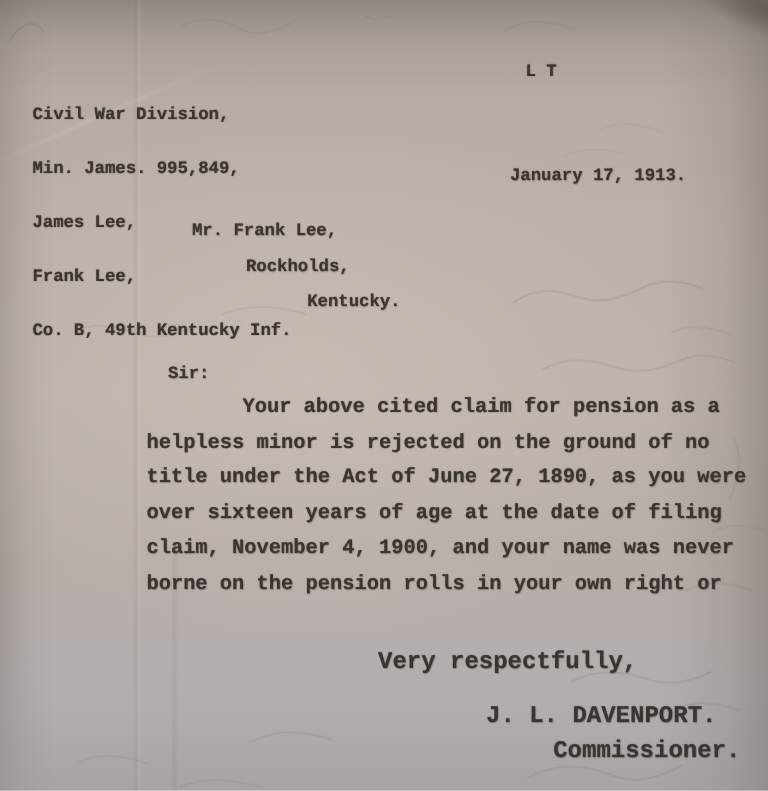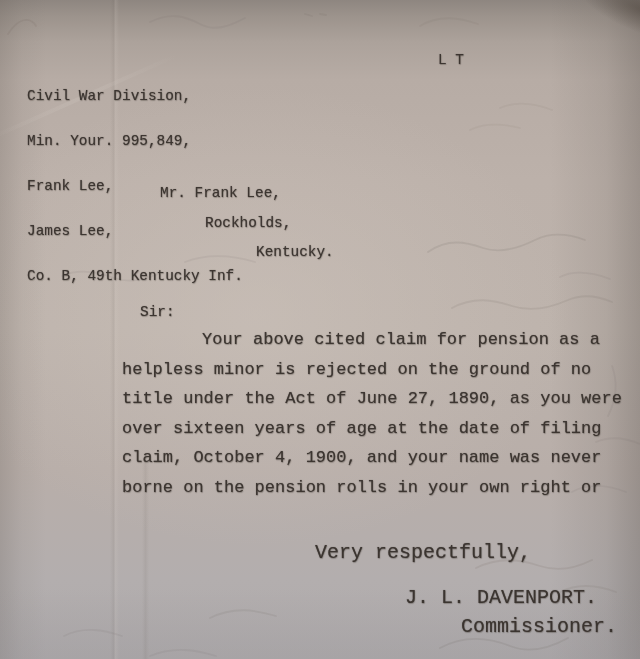--- a/index.html
+++ b/index.html
@@ -28,21 +28,21 @@
   .crease-v1 { left:110px; top:0; width:9px; height:659px;
     background: linear-gradient(90deg, rgba(98,90,83,0) 0%, rgba(98,90,83,0.10) 40%, rgba(216,208,201,0.14) 62%, rgba(216,208,201,0) 100%); }
   .crease-v2 { left:142px; top:460px; width:7px; height:199px;
     background: linear-gradient(90deg, rgba(98,90,83,0), rgba(98,90,83,0.10), rgba(98,90,83,0)); }
   .crease-d1 { left:-24px; top:96px; width:210px; height:4px;
     background: linear-gradient(90deg, rgba(212,204,197,0), rgba(212,204,197,0.22), rgba(212,204,197,0));
     transform: rotate(-24deg); }
   .handwriting { left:0; top:0; width:640px; height:659px; }
   .textlayer { position:absolute; left:0; top:0; width:640px; height:659px; filter: blur(0.2px); }
   .t {
-    position: absolute; white-space: pre; font-weight: 400;
+    position: absolute; white-space: pre; font-weight: 700;
     color: rgba(55,49,44,0.90);
     text-shadow: 0 0 1px rgba(55,49,44,0.65), 0.5px 0.5px 1px rgba(55,49,44,0.30);
   }
   .fs-h { font-size: 14.4px; }   
   .fs-b { font-size: 17px; }     
   .fs-c { font-size: 20px; }   
   .ref-block { line-height: 15px; }
 </style>
 </head>
 <body>
@@ -77,39 +77,40 @@
     <path opacity="0.12" d="M210,618 c24,-12 46,-8 66,-2"></path>
     <path opacity="0.15" d="M440,648 c26,-14 50,-10 70,-2 c20,8 40,2 58,-8"></path>
     <path opacity="0.10" d="M64,636 c20,-10 40,-6 58,0"></path>
     <path opacity="0.10" d="M150,656 c24,-10 46,-6 66,0"></path>
   </svg>
 
   <div class="textlayer">
 
     <div class="t fs-h ref-block" style="left:27px; top:59px;">
       <div>Civil War Division,</div>
-      <div>Min. Your. 995,849,</div>
+      <div>Min. James. 995,849,</div>
+      <div>James Lee,</div>
       <div>Frank Lee,</div>
-      <div>James Lee,</div>
       <div>Co. B, 49th Kentucky Inf.</div>
     </div>
 
     <span class="t fs-h" style="left:438px; top:52px;">L T</span>
+    <span class="t fs-h" style="left:425px; top:139px;">January 17, 1913.</span>
 
     <span class="t fs-h" style="left:124px; top:185px;padding-left:36px;">Mr. Frank Lee,</span>
     <span class="t fs-h" style="left:205px; top:215px;">Rockholds,</span>
     <span class="t fs-h" style="left:256px; top:244px;">Kentucky.</span>
 
     <span class="t fs-h" style="left:140px; top:304px;">Sir:</span>
 
     <span class="t fs-b" style="left:202px; top:330px;">Your above cited claim for pension as a</span>
     <span class="t fs-b" style="left:122px; top:360px;">helpless minor is rejected on the ground of no</span>
     <span class="t fs-b" style="left:122px; top:389px;">title under the Act of June 27, 1890, as you were</span>
     <span class="t fs-b" style="left:122px; top:419px;">over sixteen years of age at the date of filing</span>
-    <span class="t fs-b" style="left:122px; top:448px;">claim, October 4, 1900, and your name was never</span>
+    <span class="t fs-b" style="left:122px; top:448px;">claim, November 4, 1900, and your name was never</span>
     <span class="t fs-b" style="left:122px; top:478px;">borne on the pension rolls in your own right or</span>
 
     <span class="t fs-c" style="left:315px; top:541px;">Very respectfully,</span>
     <span class="t fs-c" style="left:405px; top:586px;">J. L. DAVENPORT.</span>
     <span class="t fs-c" style="left:461px; top:615px;">Commissioner.</span>
 
   </div>
 </div>
 
 </body></html>

